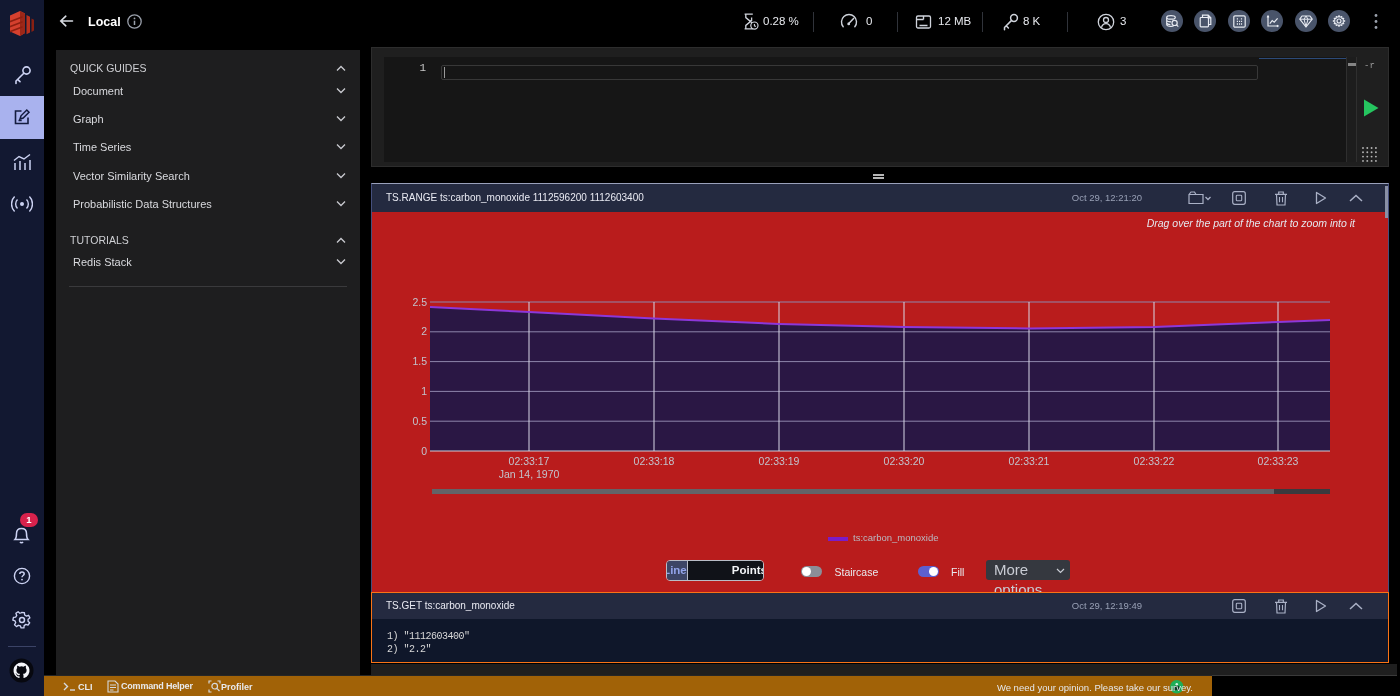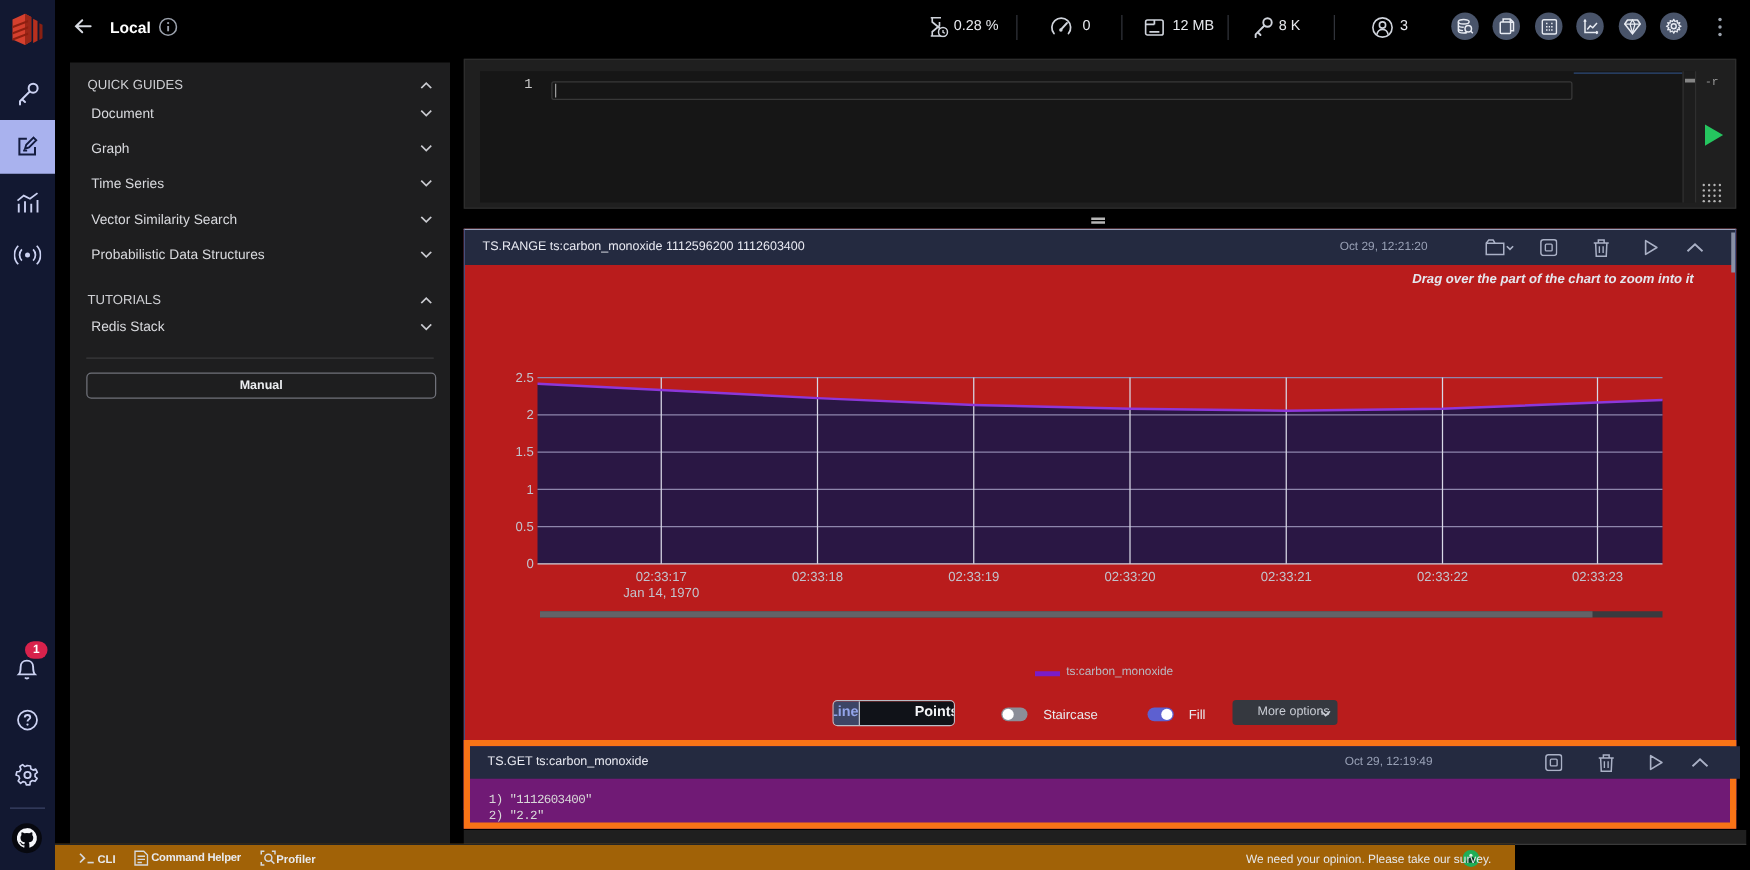--- a/index.html
+++ b/index.html
@@ -186,21 +186,20 @@
       </svg>
     <div class="abs" style="left:14px;top:184px;color:#cfd0d4;font-size:10.5px;">TUTORIALS</div>
     <svg class="abs" style="left:280px;top:187px;" width="10" height="6" viewBox="0 0 10 6" fill="none" stroke="#c9cacf" stroke-width="1.3">
         <path d="M1 5.5 L5 1.5 L9 5.5"></path>
       </svg>
     <div class="abs" style="left:17px;top:205.5px;font-size:11px;">Redis Stack</div>
     <svg class="abs" style="left:280px;top:208.5px;" width="10" height="6" viewBox="0 0 10 6" fill="none" stroke="#c9cacf" stroke-width="1.3">
         <path d="M1 0.5 L5 4.5 L9 0.5"></path>
       </svg>
     <div class="abs" style="left:13px;top:235.5px;width:278px;height:1px;background:#3a3a3c;"></div>
-    <div class="abs" style="left:13px;top:248px;width:280px;height:21px;border:1px solid #70727a;border-radius:4px;text-align:center;line-height:19px;font-weight:bold;font-size:10px;color:#eceef1;">Manual</div>
   </div>
 
   <div class="abs" id="editor" style="left:371px;top:47px;width:1018px;height:120px;background:#1f1f1f;border:1px solid #2d2d2d;">
     <div class="abs" style="left:12px;top:9px;width:962px;height:105px;background:#161616;"></div>
     <div class="abs" style="left:40px;top:14px;width:14px;text-align:right;font-family:'Liberation Mono',monospace;font-size:11px;color:#c8c8c8;">1</div>
     <div class="abs" style="left:69px;top:17px;width:817px;height:15px;border:1px solid #383838;border-radius:2px;"></div>
     <div class="abs" style="left:71.5px;top:19px;width:1.5px;height:11px;background:#9a9a9a;"></div>
     <div class="abs" style="left:887px;top:9.5px;width:87px;height:1.5px;background:#2c4a78;"></div>
     <div class="abs" style="left:974px;top:9px;width:11px;height:105px;background:#1d1d1d;border-left:1px solid #2f2f2f;border-right:1px solid #2f2f2f;"></div>
     <div class="abs" style="left:975.5px;top:15px;width:8px;height:3px;background:#858585;"></div>
@@ -247,21 +246,21 @@
         <path d="M1 3.3 L13 3.3 M4.7 3.3 L4.7 1 L9.3 1 L9.3 3.3 M2.5 3.3 L3 14 L11 14 L11.5 3.3"></path>
         <path d="M5.5 6 L5.5 11.3 M8.5 6 L8.5 11.3" stroke-width="1.1"></path>
       </svg>
       <svg class="abs" style="left:943px;top:7px;" width="12" height="14" viewBox="0 0 12 14" fill="none" stroke="#aab1c6" stroke-width="1.3">
         <path d="M1.5 1.5 L10.5 7 L1.5 12.5 Z" stroke-linejoin="round"></path>
       </svg>
       <svg class="abs" style="left:977px;top:10px;" width="14" height="8" viewBox="0 0 14 8" fill="none" stroke="#aab1c6" stroke-width="1.5">
           <path d="M1 7 L7 1.5 L13 7"></path>
         </svg>
     </div>
-    <div class="abs" style="right:33px;top:33px;font-size:10.5px;font-style:italic;color:#e4e7ee;font-weight:bold;">Drag over the part of the chart to zoom into it</div>
+    <div class="abs" style="right:33px;top:33px;font-size:10.5px;font-style:italic;color:#e4e7ee;">Drag over the part of the chart to zoom into it</div>
     <div class="abs" style="left:1012.5px;top:2px;width:3.5px;height:32px;background:#8a90a5;"></div>
     <svg class="abs" style="left:0;top:0;" width="1016px" height="330" viewBox="0 0 1016 330">
 
       <path d="M58 123 L157 128 L282 134.5 L407 140 L532 143 L657 144.5 L782 143 L906 138 L958 136 L958 267 L58 267 Z" fill="#2a1744"></path>
 
       <g stroke="#8e86ac" stroke-width="1">
         <line x1="58" y1="118" x2="958" y2="118"></line>
         <line x1="58" y1="147.8" x2="958" y2="147.8"></line>
         <line x1="58" y1="177.6" x2="958" y2="177.6"></line>
         <line x1="58" y1="207.4" x2="958" y2="207.4"></line>
@@ -314,28 +313,28 @@
     </div>
     <div class="abs" style="left:429px;top:381.5px;width:21px;height:11px;border-radius:6px;background:#8b8e98;">
       <div class="abs" style="left:1px;top:1px;width:9px;height:9px;border-radius:50%;background:#fff;"></div>
     </div>
     <div class="abs" style="left:462.5px;top:381.5px;font-size:10.5px;color:#e8eaee;">Staircase</div>
     <div class="abs" style="left:545.5px;top:381.5px;width:21px;height:11px;border-radius:6px;background:#5d60d0;">
       <div class="abs" style="right:1px;top:1px;width:9px;height:9px;border-radius:50%;background:#fff;"></div>
     </div>
     <div class="abs" style="left:579px;top:381.5px;font-size:10.5px;color:#e8eaee;">Fill</div>
     <div class="abs" style="left:614px;top:375.5px;width:84px;height:20px;background:#35383f;border-radius:3px;">
-      <div class="abs" style="left:20px;top:0;line-height:20px;font-size:10px;color:#c9ccd4;">More options</div>
+      <div class="abs" style="left:8px;top:0;line-height:20px;font-size:15px;color:#c9ccd4;">More options</div>
       <svg class="abs" style="left:70px;top:8px;" width="9" height="6" viewBox="0 0 9 6" fill="none" stroke="#c9ccd4" stroke-width="1.2">
           <path d="M1 1 L4.5 4.5 L8 1"></path>
         </svg>
     </div>
   </div>
 
-  <div class="abs" id="getcard" style="left:371px;top:592px;width:1018px;height:71px;background:#701a75;border:5px solid #f97316;">
+  <div class="abs" id="getcard" style="left:371px;top:592px;width:1018px;height:71px;background:#0f172a;border:1px solid #f97316;">
     <div class="abs" style="left:0;top:0;width:1016px;height:26px;background:#242a40;">
       <div class="abs" style="left:14px;top:0;line-height:26px;font-size:10px;color:#e9eaf2;">TS.GET ts:carbon_monoxide</div>
       <div class="abs" style="right:246px;top:0;line-height:26px;font-size:9.5px;color:#98a0b5;">Oct 29, 12:19:49</div>
       <svg class="abs" style="left:860px;top:6px;" width="14" height="14" viewBox="0 0 14 14" fill="none" stroke="#aab1c6" stroke-width="1.2">
         <rect x="0.7" y="0.7" width="12.6" height="12.6" rx="2"></rect>
         <rect x="4.3" y="4.3" width="5.4" height="5.4" rx="0.8" stroke-width="1.1"></rect>
       </svg>
       <svg class="abs" style="left:902px;top:5.5px;" width="14" height="15" viewBox="0 0 14 15" fill="none" stroke="#aab1c6" stroke-width="1.2">
         <path d="M1 3.3 L13 3.3 M4.7 3.3 L4.7 1 L9.3 1 L9.3 3.3 M2.5 3.3 L3 14 L11 14 L11.5 3.3"></path>
         <path d="M5.5 6 L5.5 11.3 M8.5 6 L8.5 11.3" stroke-width="1.1"></path>

